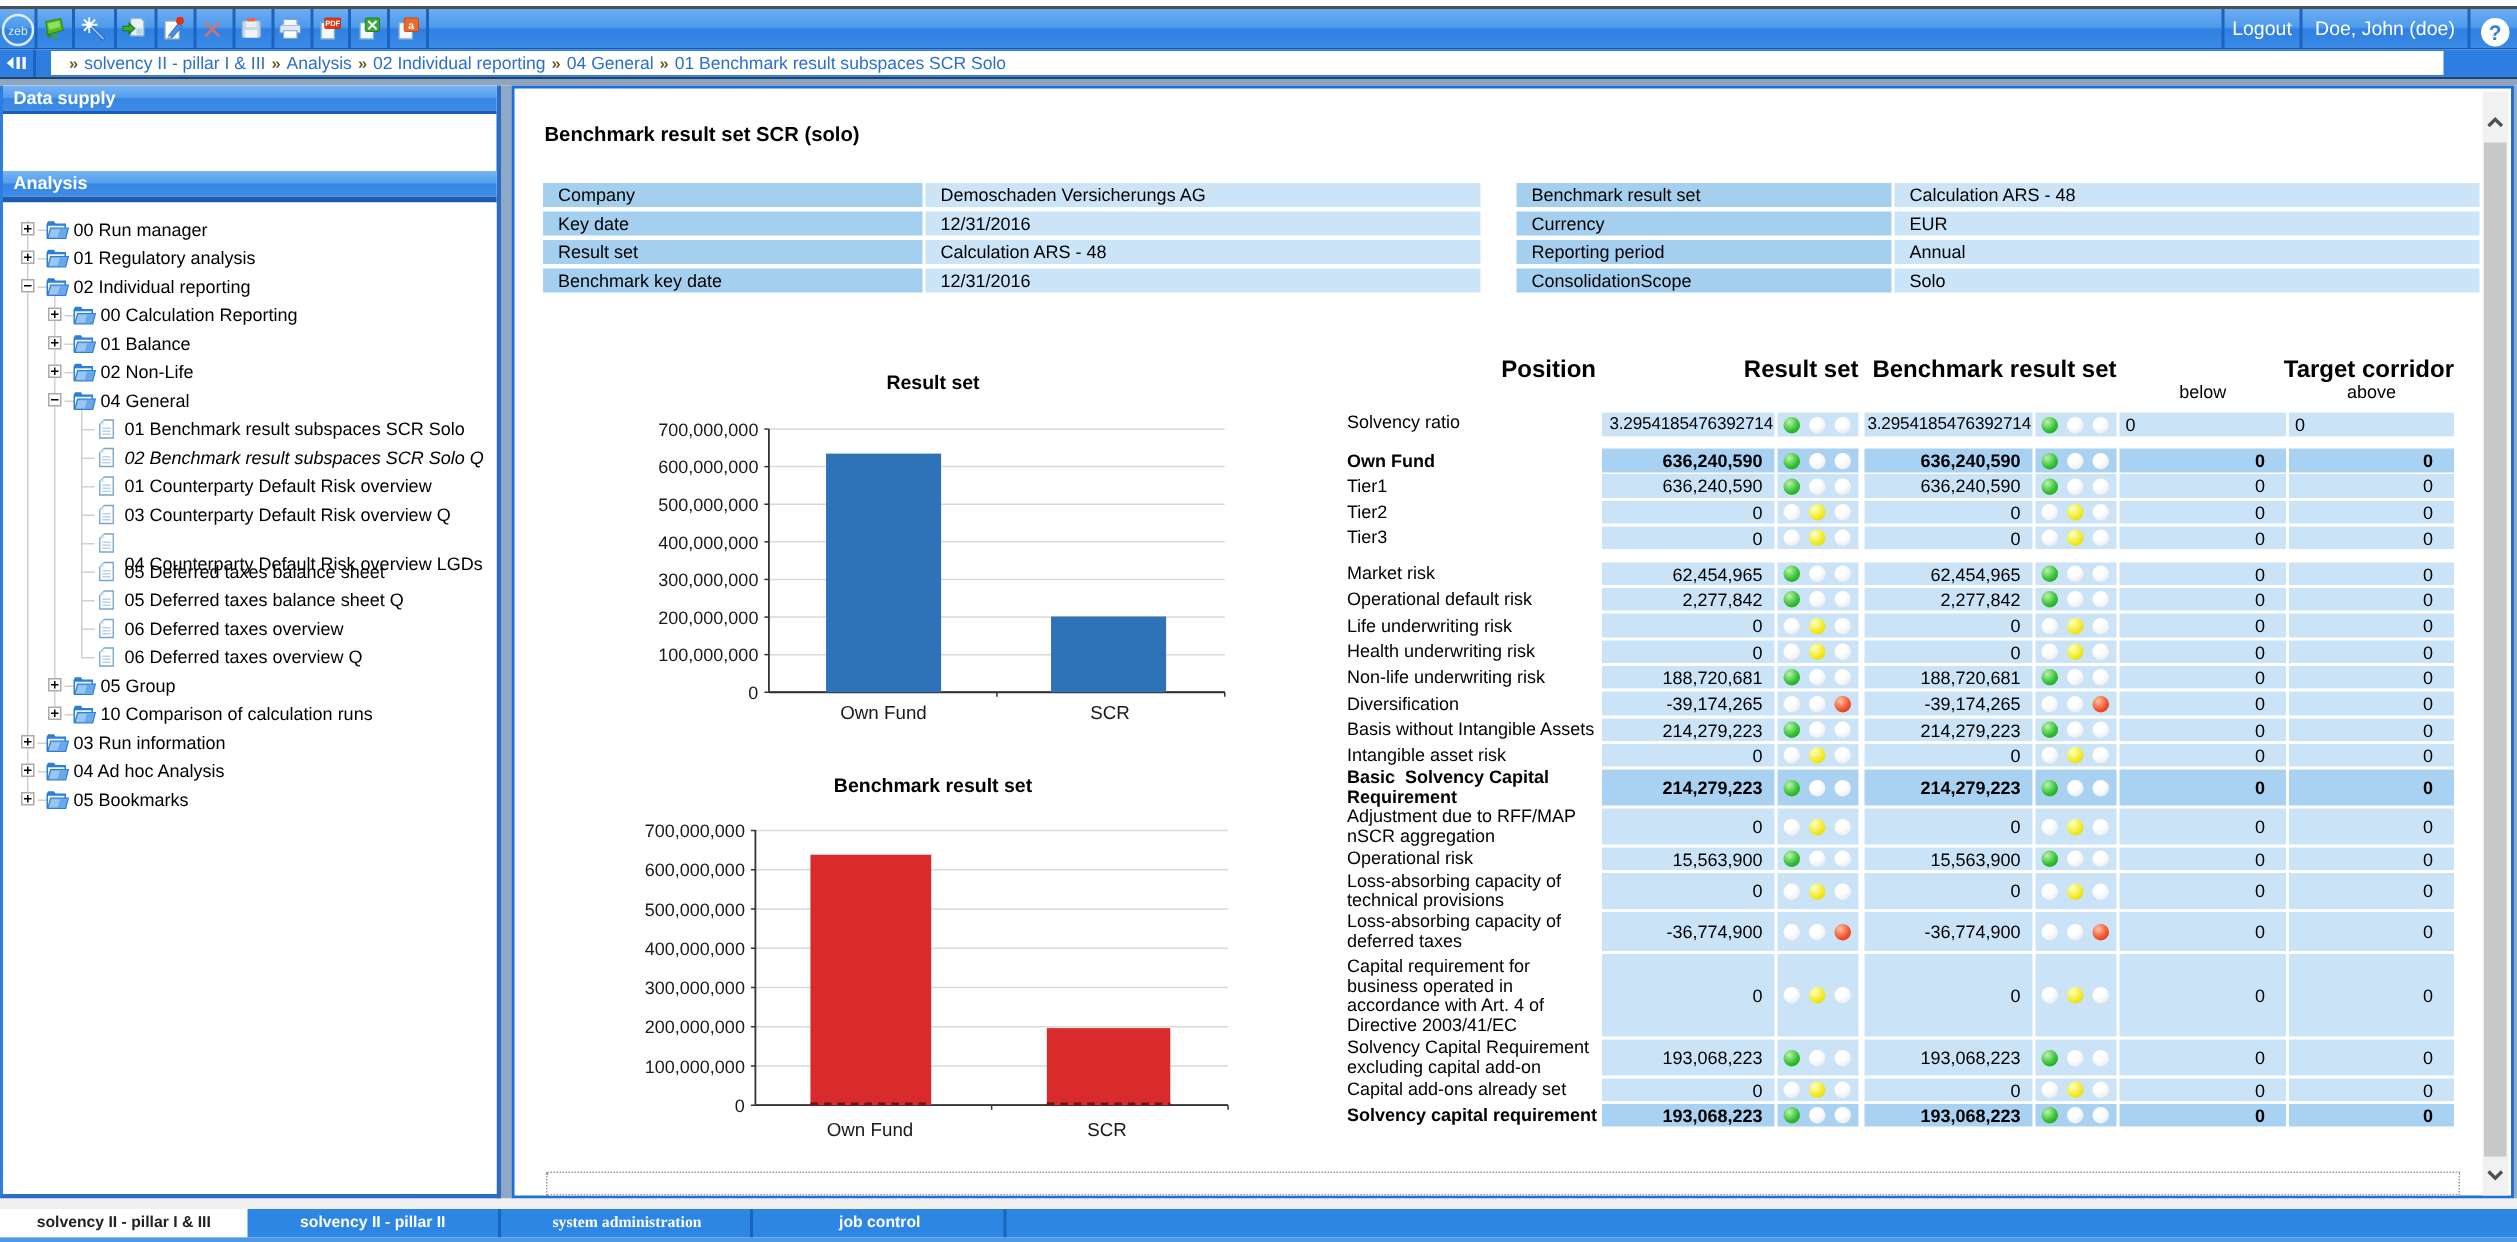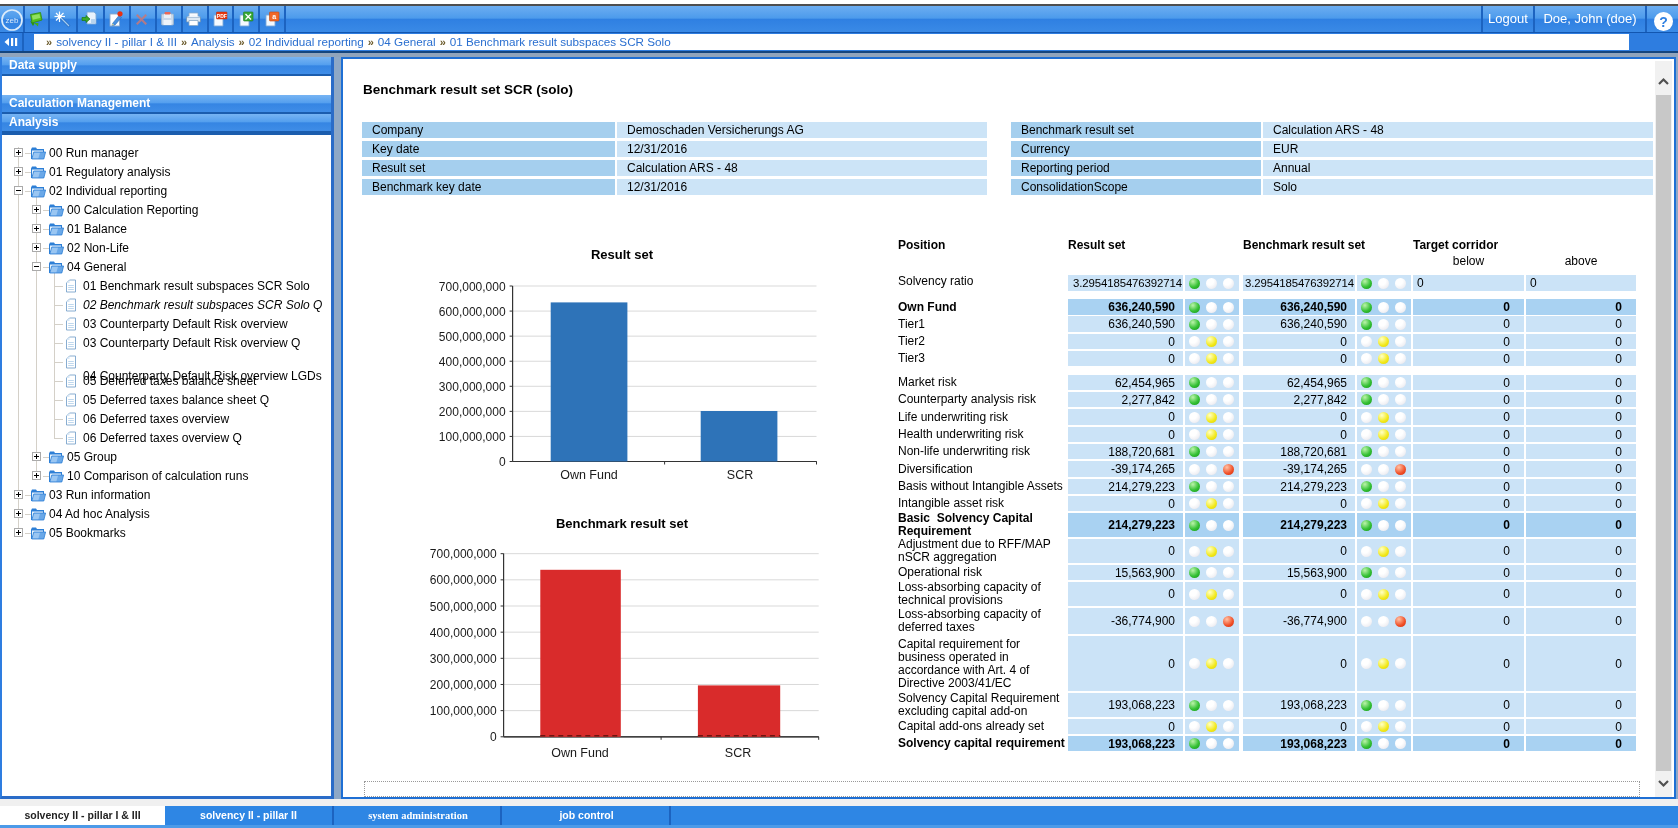--- a/index.html
+++ b/index.html
@@ -30,21 +30,21 @@
 .exp:before, .exp:after { content:""; position:absolute; background:#000; }
 .exp:before { left:1px; top:3px; width:5px; height:1px; }
 .exp.plus:after { left:3px; top:1px; width:1px; height:5px; }
 .tline { position:absolute; background:#d4d0c8; }
 #mainpanel { left:341px; top:57px; width:1335px; height:742px; background:#fff; border:2px solid #1e6fd4; }
 #vscroll { position:absolute; right:2px; top:2px; width:17px; height:736px; background:#f1f1f1; }
 #vthumb { position:absolute; left:1px; top:34px; width:15px; height:676px; background:#c8c8c8; }
 #title { position:absolute; left:363px; top:82px; font-size:13.5px; font-weight:bold; color:#000; }
 .ilabel { position:absolute; height:16px; background:#a5cfee; font-size:12px; padding-left:10px; line-height:16px; }
 .ivalue { position:absolute; height:16px; background:#cce4f7; font-size:12px; padding-left:10px; line-height:16px; }
-.hd { position:absolute; font-weight:bold; font-size:12px; text-align:left; }
+.hd { position:absolute; font-weight:bold; font-size:16px; text-align:right; }
 .hd2 { position:absolute; font-size:12px; text-align:center; }
 .pos { position:absolute; font-size:12px; line-height:13px; white-space:nowrap; }
 .pos.b { font-weight:bold; }
 .cell { position:absolute; background:#cbe3f7; font-size:12px; display:flex; align-items:center; }
 .cell.b { background:#a9d2f2; font-weight:bold; }
 .num { justify-content:flex-end; padding-right:8px; }
 .lft { justify-content:flex-start; padding-left:4px; }
 .ball { position:absolute; width:11px; height:11px; border-radius:50%; }
 .b-off { background:radial-gradient(circle at 35% 30%, #ffffff 35%, #f0f0f4 70%, #d5d5dd 100%); }
 .b-green { background:radial-gradient(circle at 35% 30%, #b0efa0 5%, #36c136 55%, #0f930f 100%); }
@@ -153,21 +153,20 @@
           <rect x="11" y="5" width="2.2" height="8" fill="#fff"></rect>
           <rect x="15" y="5" width="2.2" height="8" fill="#fff"></rect>
         </svg></div>
       <div id="crumbbox"><span class="csep">»</span><span class="crumb">solvency II - pillar I &amp; III</span><span class="csep">»</span><span class="crumb">Analysis</span><span class="csep">»</span><span class="crumb">02 Individual reporting</span><span class="csep">»</span><span class="crumb">04 General</span><span class="csep">»</span><span class="crumb">01 Benchmark result subspaces SCR Solo</span></div>
     </div>
 <div class="abs" id="crumb-border"></div>
     <div class="abs" id="graystrip"></div>
 <div class="abs" id="contentbg"></div>
 <div class="abs" id="sidebar">
 <div class="shead" style="top:0;">Data supply</div>
-<div class="shead" style="top:38px;">Calculation Management</div>
 <div class="shead" style="top:57px;height:21px;border-bottom:4px solid #1b5dae;">Analysis</div>
 <div id="tree">
 <div class="tline" style="left:16px;top:12px;width:1px;height:386px;"></div>
 <div class="tline" style="left:34px;top:62px;width:1px;height:279px;"></div>
 <div class="tline" style="left:52px;top:138px;width:1px;height:165px;"></div>
 <div class="trow" style="left:0;top:9px;">
 <div class="tline" style="left:23px;top:9px;width:8px;height:1px;"></div>
 <div class="exp plus" style="left:12px;"></div>
 <svg width="16" height="15" viewBox="0 0 16 15" style="position:absolute;left:28px;top:2px;">
             <path d="M1 3.5 L1 13 L14 13 L14 3 L7 3 L6 1.5 L2 1.5 Z" fill="#2d7fd6"></path>
@@ -261,21 +260,21 @@
           </svg>
 <span style="position:absolute;left:81px;top:0;font-style:italic;">02 Benchmark result subspaces SCR Solo Q</span>
 </div>
 <div class="trow" style="left:0;top:180px;">
 <div class="tline" style="left:52px;top:9px;width:9px;height:1px;"></div>
 <svg width="12" height="14" viewBox="0 0 12 14" style="position:absolute;left:63px;top:2px;">
             <path d="M1.5 4 L4.5 1 L10.5 1 L10.5 13 L1.5 13 Z" fill="#ffffff" stroke="#7aa4cc" stroke-width="0.9"></path>
             <path d="M1.5 4 L4.5 4 L4.5 1 Z" fill="#d8e8f6"></path>
             <path d="M3.2 6.5 H8.8 M3.2 8.5 H8.8 M3.2 10.5 H8.8" stroke="#b8d4ec" stroke-width="0.9"></path>
           </svg>
-<span style="position:absolute;left:81px;top:0;">03 Counterparty Default Risk overview</span>
+<span style="position:absolute;left:81px;top:0;">01 Counterparty Default Risk overview</span>
 </div>
 <div class="trow" style="left:0;top:199px;">
 <div class="tline" style="left:52px;top:9px;width:9px;height:1px;"></div>
 <svg width="12" height="14" viewBox="0 0 12 14" style="position:absolute;left:63px;top:2px;">
             <path d="M1.5 4 L4.5 1 L10.5 1 L10.5 13 L1.5 13 Z" fill="#ffffff" stroke="#7aa4cc" stroke-width="0.9"></path>
             <path d="M1.5 4 L4.5 4 L4.5 1 Z" fill="#d8e8f6"></path>
             <path d="M3.2 6.5 H8.8 M3.2 8.5 H8.8 M3.2 10.5 H8.8" stroke="#b8d4ec" stroke-width="0.9"></path>
           </svg>
 <span style="position:absolute;left:81px;top:0;">03 Counterparty Default Risk overview Q</span>
 </div>
@@ -583,21 +582,21 @@
     </div>
 <div class="cell num" style="left:1243px;top:375px;width:112px;height:15px;">62,454,965</div>
 <div class="cell" style="left:1357px;top:375px;width:54px;height:15px;">
       <div class="ball b-green" style="left:4px;top:50%;margin-top:-5.5px;"></div>
       <div class="ball b-off" style="left:21px;top:50%;margin-top:-5.5px;"></div>
       <div class="ball b-off" style="left:38px;top:50%;margin-top:-5.5px;"></div>
     </div>
 <div class="cell num" style="left:1413px;top:375px;width:111px;height:15px;padding-right:14px;">0</div>
 <div class="cell num" style="left:1526px;top:375px;width:110px;height:15px;padding-right:14px;">0</div>
 <div class="pos" style="left:898px;top:392px;width:166px;height:15px;display:flex;align-items:center;">
-      <span>Counterparty analysis risk</span>
+      <span>Operational default risk</span>
     </div>
 <div class="cell num" style="left:1068px;top:392px;width:115px;height:15px;">2,277,842</div>
 <div class="cell" style="left:1185px;top:392px;width:54px;height:15px;">
       <div class="ball b-green" style="left:4px;top:50%;margin-top:-5.5px;"></div>
       <div class="ball b-off" style="left:21px;top:50%;margin-top:-5.5px;"></div>
       <div class="ball b-off" style="left:38px;top:50%;margin-top:-5.5px;"></div>
     </div>
 <div class="cell num" style="left:1243px;top:392px;width:112px;height:15px;">2,277,842</div>
 <div class="cell" style="left:1357px;top:392px;width:54px;height:15px;">
       <div class="ball b-green" style="left:4px;top:50%;margin-top:-5.5px;"></div>

